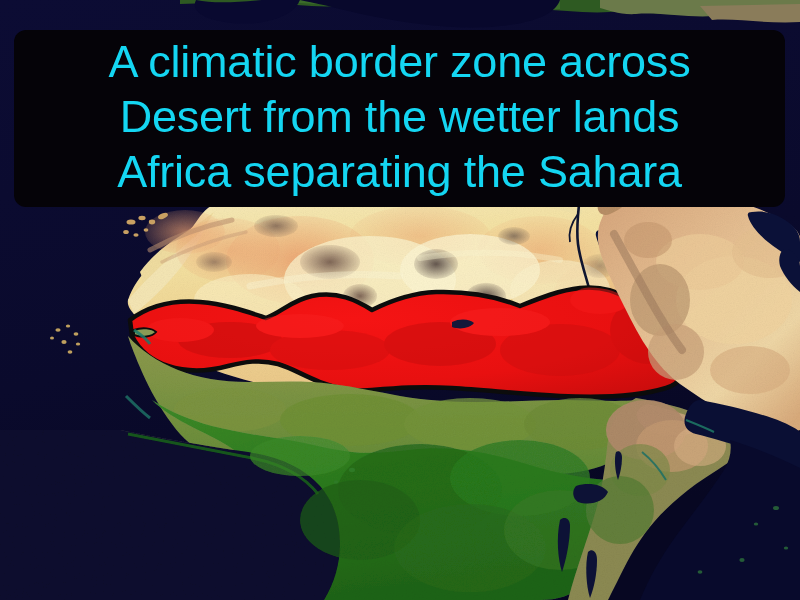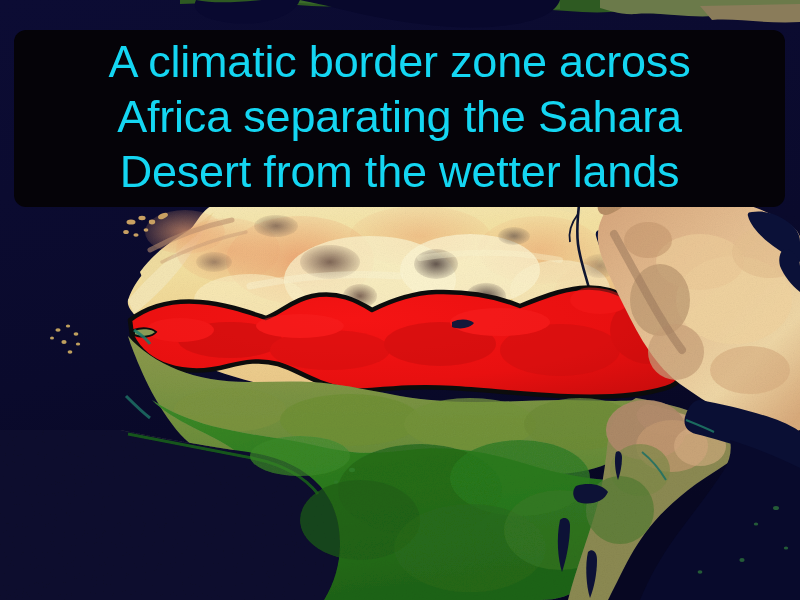--- a/index.html
+++ b/index.html
@@ -401,17 +401,17 @@
       <ellipse cx="786" cy="548" rx="2.2" ry="1.6"></ellipse>
     </g>
     <g fill="#2e7a26">
       <ellipse cx="352" cy="470" rx="3" ry="2.2"></ellipse>
       <ellipse cx="336" cy="482" rx="2.4" ry="1.8"></ellipse>
     </g>
   </svg>
 
   <div id="caption-box">
     <div class="caption-line">A climatic border zone across</div>
+    <div class="caption-line">Desert from the wetter lands</div>
     <div class="caption-line">Africa separating the Sahara</div>
-    <div class="caption-line">Desert from the wetter lands</div>
   </div>
 
 </div>
 
 </body></html>

